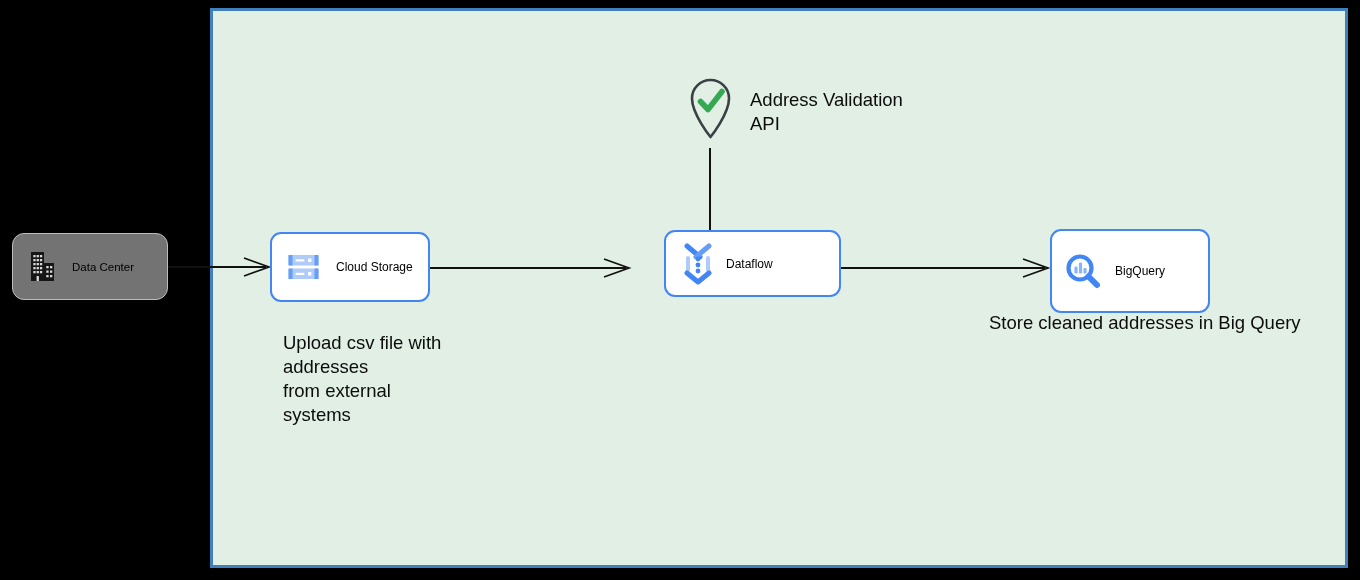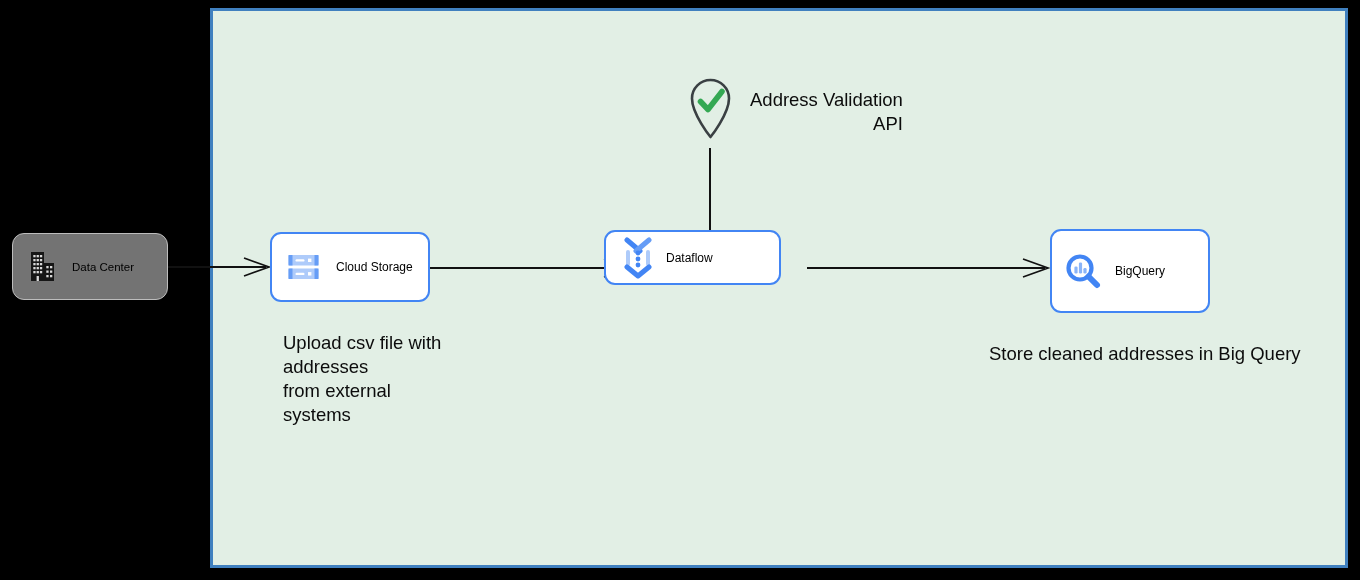--- a/index.html
+++ b/index.html
@@ -20,36 +20,36 @@
 
   .node-dc { left:12px; top:233px; width:156px; height:67px;
              background:#737373; border:1px solid #bdbdbd; border-radius:12px; }
   .node-dc .nicon { margin-left:16px; }
   .node-dc .nlabel { margin-left:16px; font-size:11.5px; }
 
   .node-cs { left:270px; top:232px; width:160px; height:70px; }
   .node-cs .nicon { margin-left:16px; }
   .node-cs .nlabel { margin-left:17px; }
 
-  .node-df { left:604px; top:230px; width:177px; height:55px; }
+  .node-df { left:664px; top:230px; width:177px; height:67px; }
   .node-df .nicon { margin-left:14px; }
   .node-df .nlabel { margin-left:10px; }
 
   .node-bq { left:1050px; top:229px; width:160px; height:84px; }
   .node-bq .nicon { margin-left:13px; }
   .node-bq .nlabel { margin-left:13px; }
 
   .pin { position:absolute; left:687px; top:76px; z-index:3; }
 
   .caption { position:absolute; z-index:3; color:#0c0c0c; font-size:18.5px;
              line-height:24px; white-space:pre-line; }
-  .cap-av  { left:750px; top:88px;  line-height:23.5px;text-align:right; }
+  .cap-av  { left:750px; top:88px;  line-height:23.5px; }
   .cap-cs  { left:271px; top:331px;margin-left:12px; }
   .cap-df  { left:570px; top:330px; }
-  .cap-bq  { left:989px; top:342px; }
+  .cap-bq  { left:989px; top:311px; }
 </style>
 </head>
 <body>
 
 <div class="canvas">
 
   <div class="zone"></div>
 
   <svg class="connectors" viewBox="0 0 1360 580" xmlns="http://www.w3.org/2000/svg">
 

